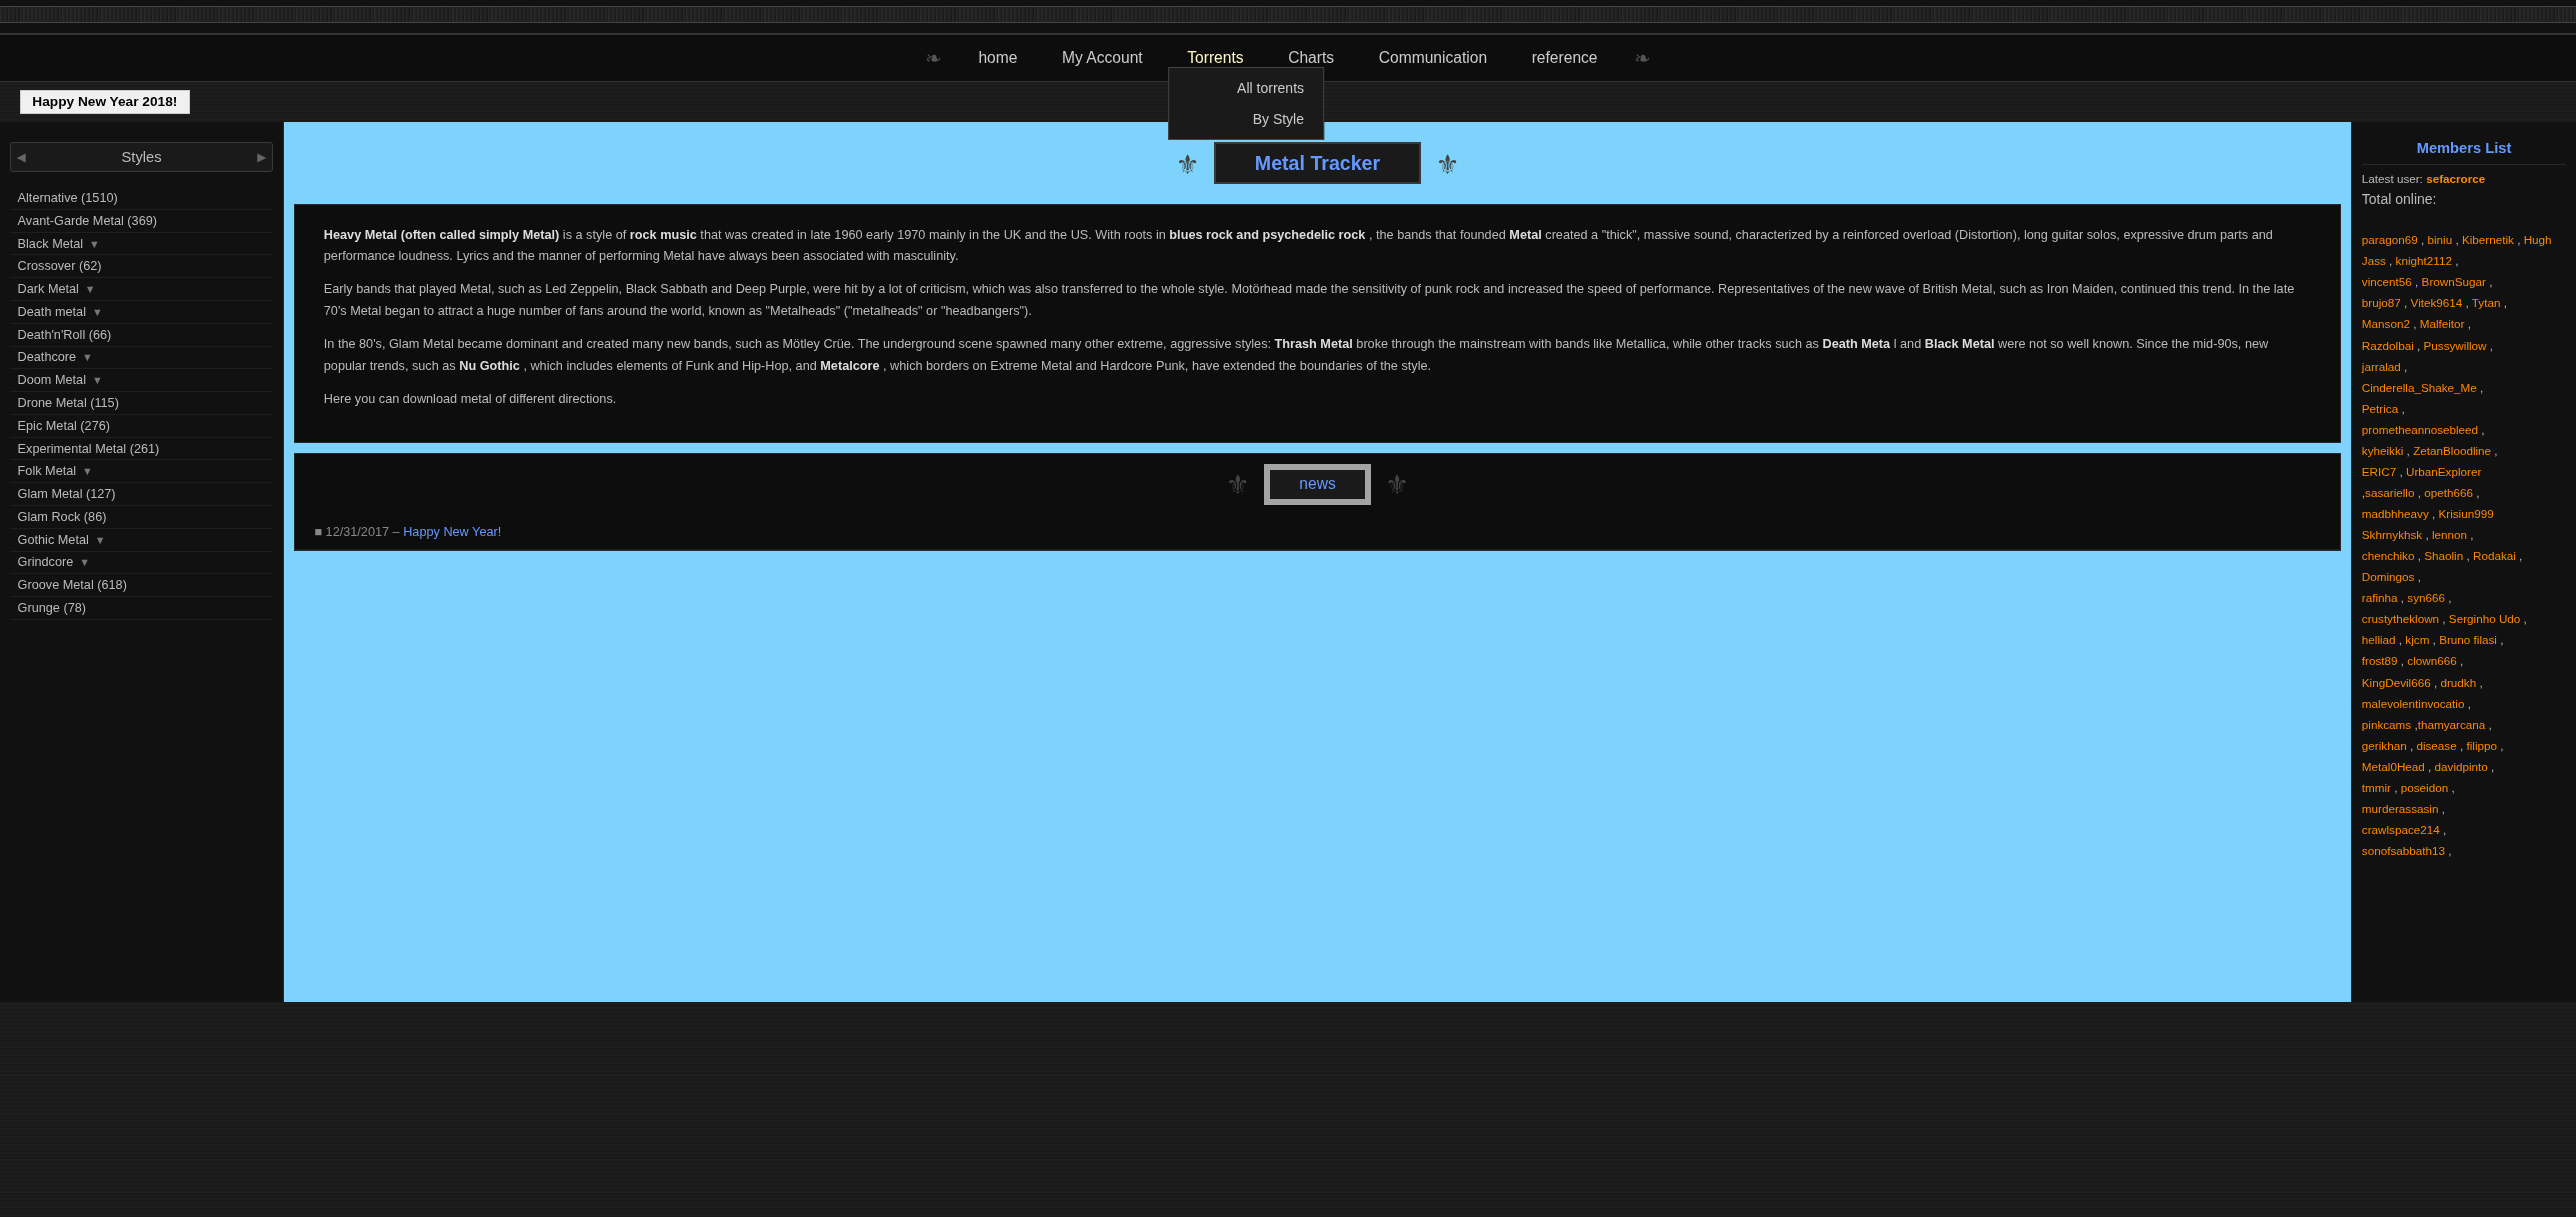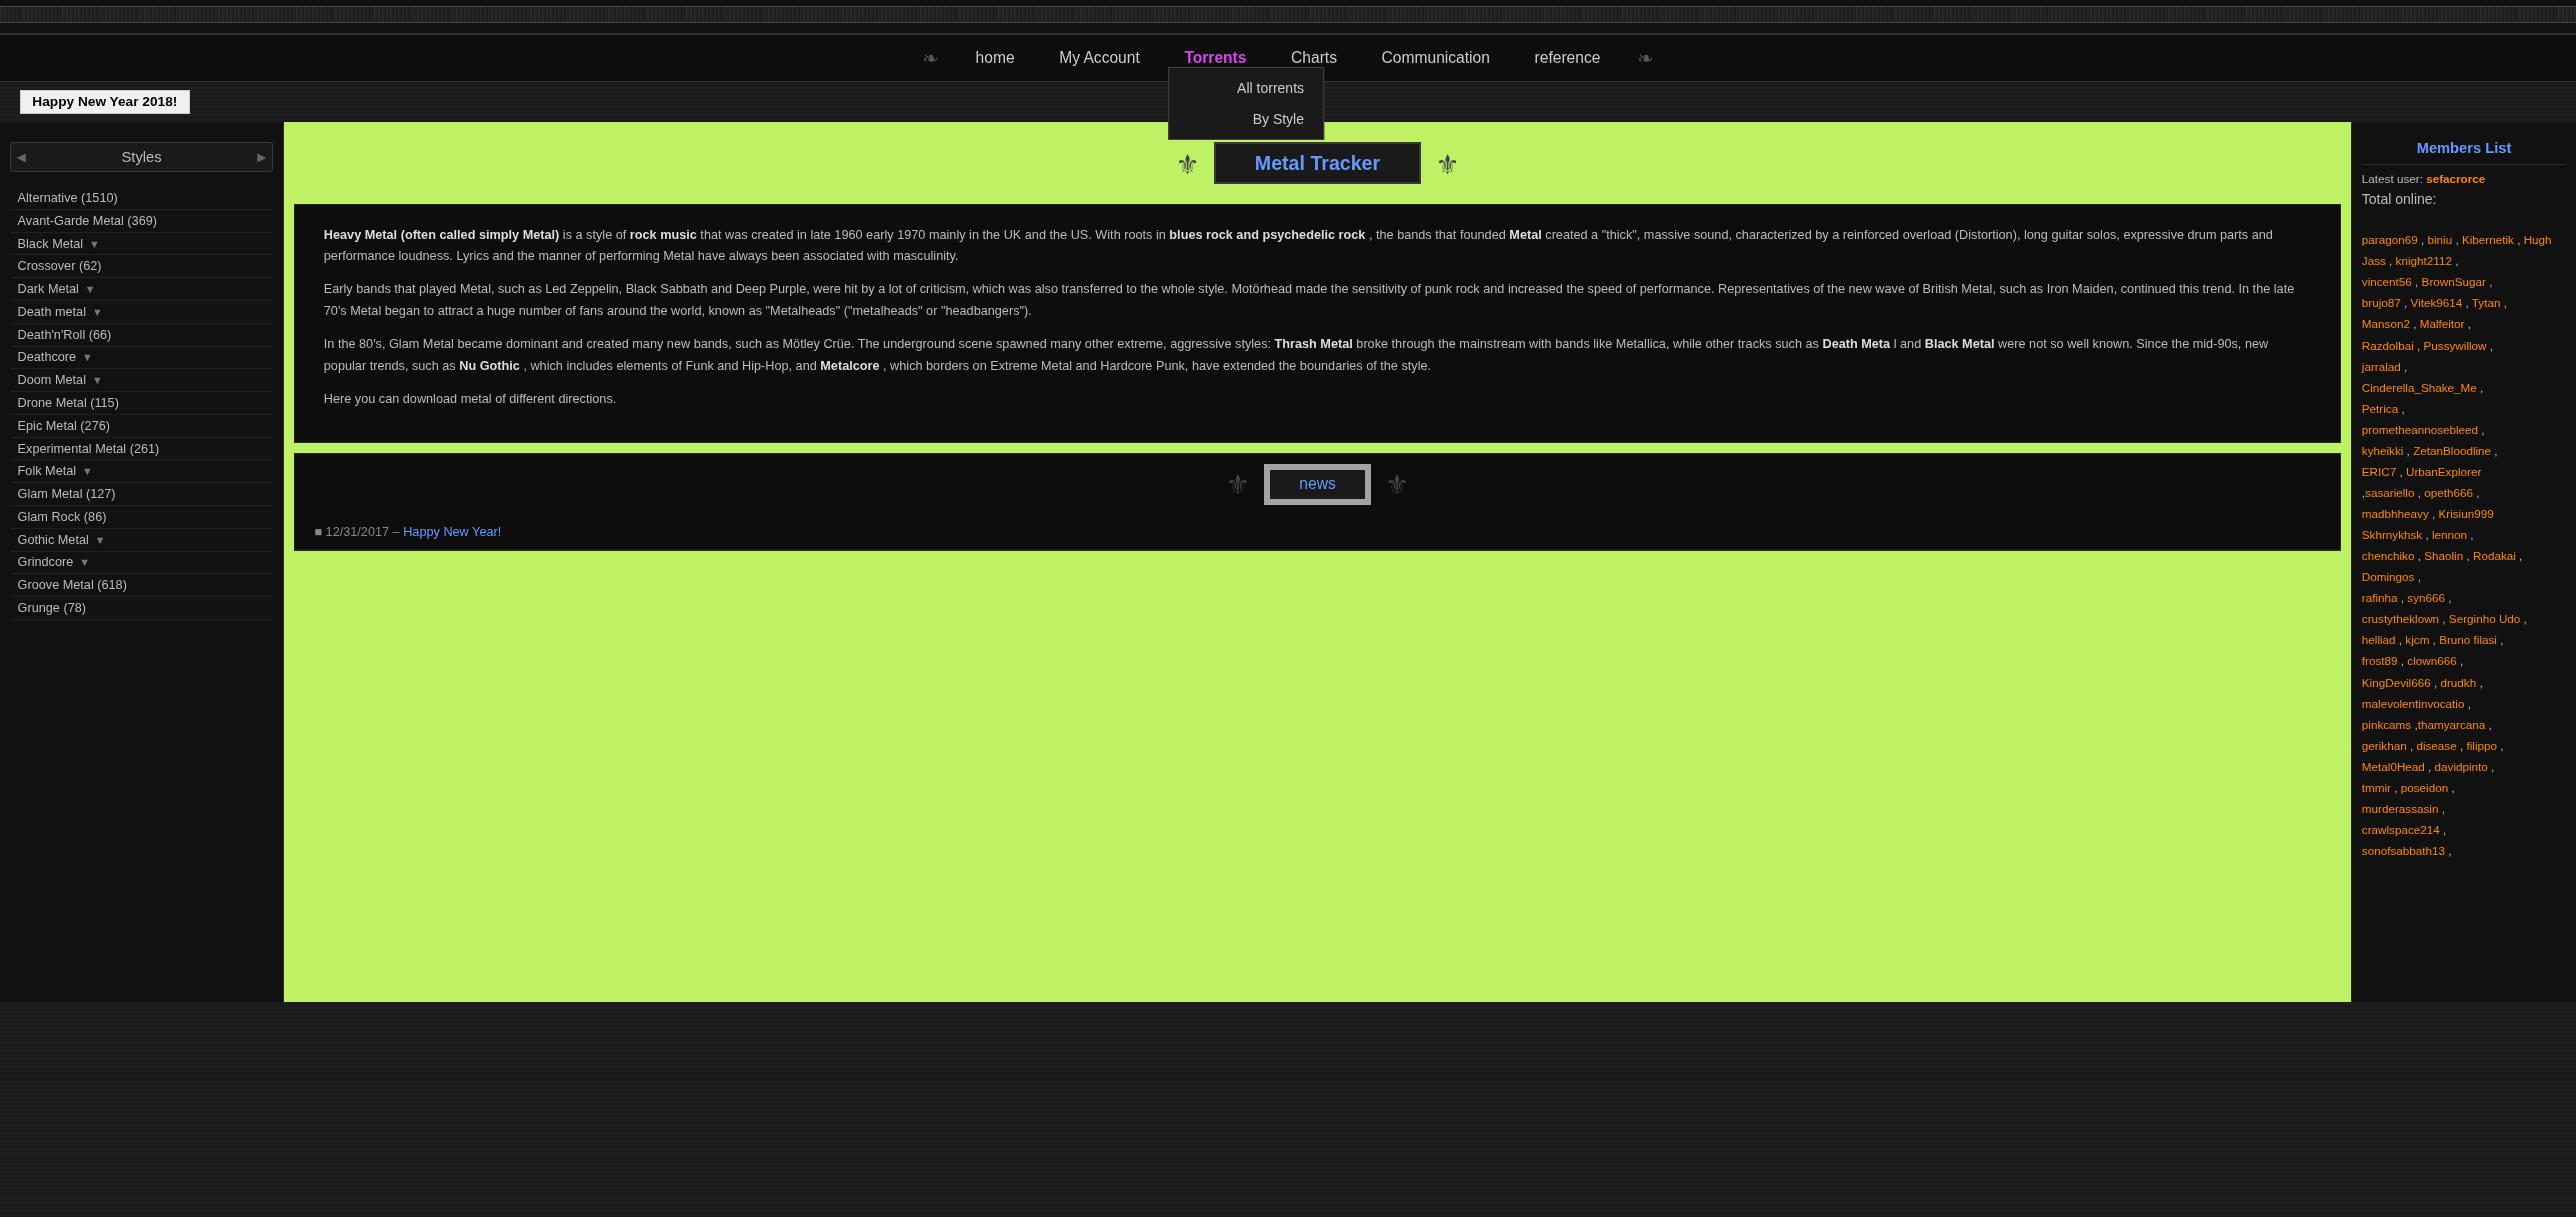--- a/index.html
+++ b/index.html
@@ -51,21 +51,21 @@
       color: #555;
       font-size: 19.6px;
     }
     .nav-link {
       color: #ccc;
       text-decoration: none;
       font-size: 15.6px;
       padding: 3.9px 7.8px;
       cursor: pointer;
     }
-    .nav-link.active { color: #d946ef; font-weight: bold; }
+    .nav-link.active { color: #fef9c3; }
 
     
     .dropdown-container {
       position: relative;
       display: inline-block;
     }
     .dropdown-menu {
       position: absolute;
       top: 100%;
       left: 50%;
@@ -146,21 +146,21 @@
     .sidebar-item .expand-icon {
       margin-left: 5.9px;
       color: #777;
       font-size: 10.8px;
     }
 
     
     .center-content {
       flex: 1;
       padding: 0 9.8px;
-      background: #bef264;
+      background: #7dd3fc;
     }
     .site-title-area {
       text-align: center;
       padding: 19.6px 0 9.8px;
     }
     .site-title-box {
       display: inline-block;
       background: #1a1a1a;
       border: 2px solid #3a3a3a;
       padding: 7.8px 39px;

